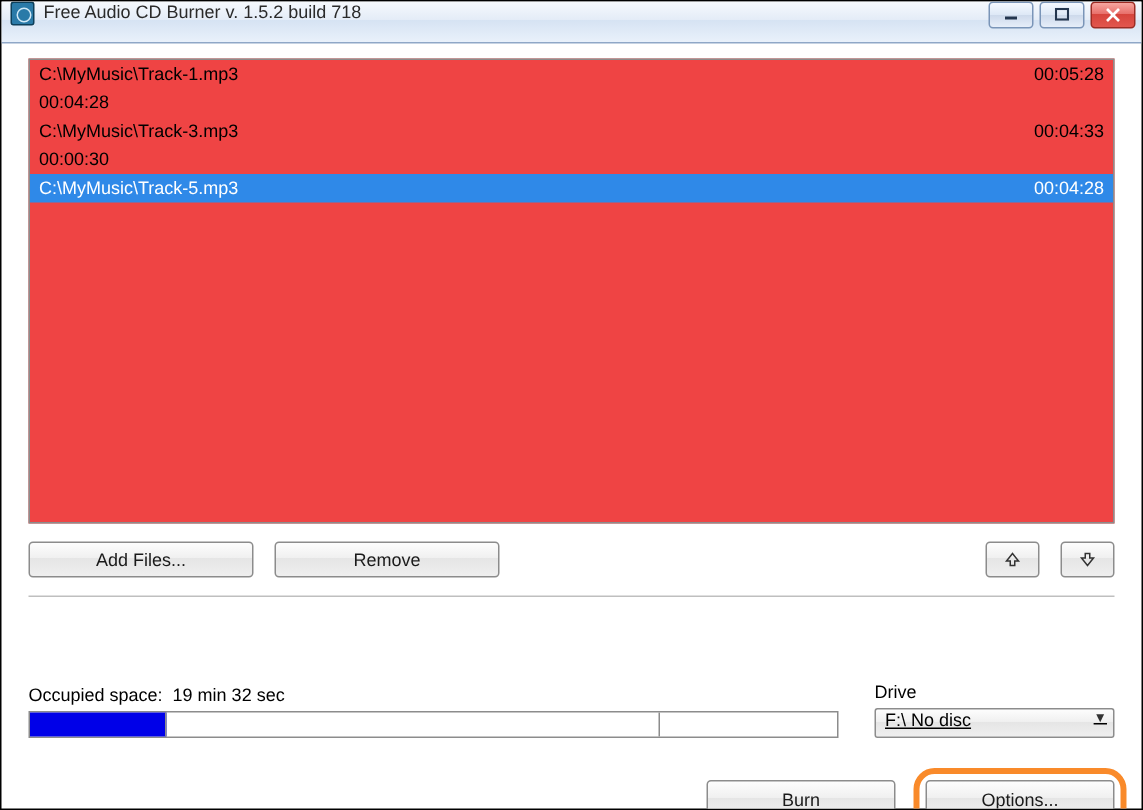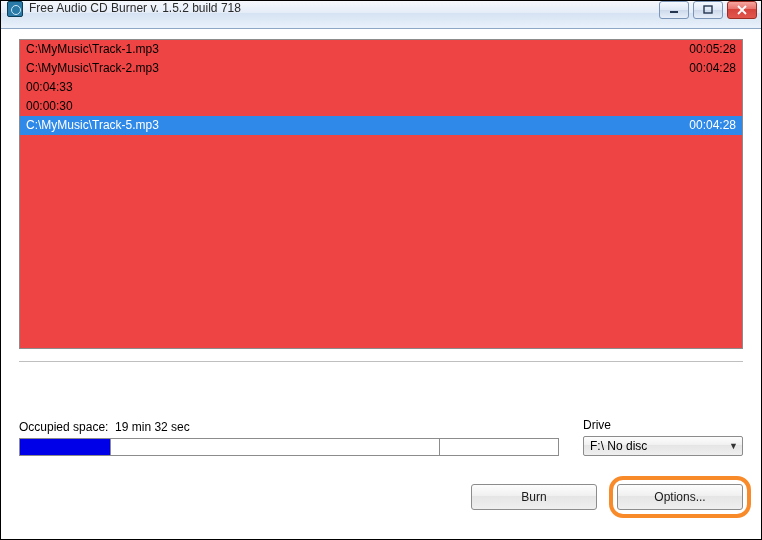--- a/index.html
+++ b/index.html
@@ -124,23 +124,24 @@
   }
   .progress .empty1 { flex: 1; border-right: 1px solid #8c8c8c; }
   .progress .empty2 { width: 22%; }
   .drive-col { width: 160px; }
   .drive-label { margin-bottom: 4px; margin-top: 48px; }
   .combo {
     height: 20px;
     border: 1px solid #8c8c8c;
     background: linear-gradient(to bottom, #fdfdfd 0%, #f0f0f0 45%, #e5e5e5 46%, #efefef 100%);
     border-radius: 2px;
-    display: flex; align-items: center;
+    display: flex; 
     padding: 0 4px 0 6px;
     font-size: 12px;
+    text-decoration: underline;
   }
   .combo .arrow { margin-left:auto; font-size:9px; color:#333;}
   .footer {
     display: flex;
     justify-content: flex-end;
     gap: 20px;
     margin-top: 28px;
     position: relative;
   }
   .footer .btn { width: 126px; height: 26px; }
@@ -177,35 +178,50 @@
   </div>
 </div>
 
 <div class="client">
   <div class="filelist" id="filelist">
       <div class="row">
         <span>C:\MyMusic\Track-1.mp3</span>
         <span>00:05:28</span>
       </div>
       <div class="row">
-        <span>C:\MyMusic\Track-2.mp3</span>
         <span>00:04:28</span>
       </div>
       <div class="row">
+        <span>C:\MyMusic\Track-3.mp3</span>
         <span>00:04:33</span>
       </div>
       <div class="row">
         <span>00:00:30</span>
       </div>
       <div class="row selected">
         <span>C:\MyMusic\Track-5.mp3</span>
         <span>00:04:28</span>
       </div>
     </div>
 
+  <div class="below-list">
+    <div class="btn wide">Add Files...</div>
+    <div class="btn wide">Remove</div>
+    <div class="spacer"></div>
+    <div class="btn square">
+      <svg width="12" height="12">
+          <path d="M6 2 L10 7 L7.5 7 L7.5 10 L4.5 10 L4.5 7 L2 7 Z" fill="none" stroke="#333" stroke-width="1"></path>
+        </svg>
+    </div>
+    <div class="btn square">
+      <svg width="12" height="12">
+          <path d="M6 10 L2 5 L4.5 5 L4.5 2 L7.5 2 L7.5 5 L10 5 Z" fill="none" stroke="#333" stroke-width="1"></path>
+        </svg>
+    </div>
+  </div>
 
   <div class="sep"></div>
 
   <div class="status-area">
     <div class="left-status">
       <div class="occ-label">
         <span>Occupied space:</span>&nbsp;&nbsp;<span>19 min 32 sec</span>
       </div>
       <div class="progress">
         <div class="fill" id="progfill" style="width: 17%;"></div>

